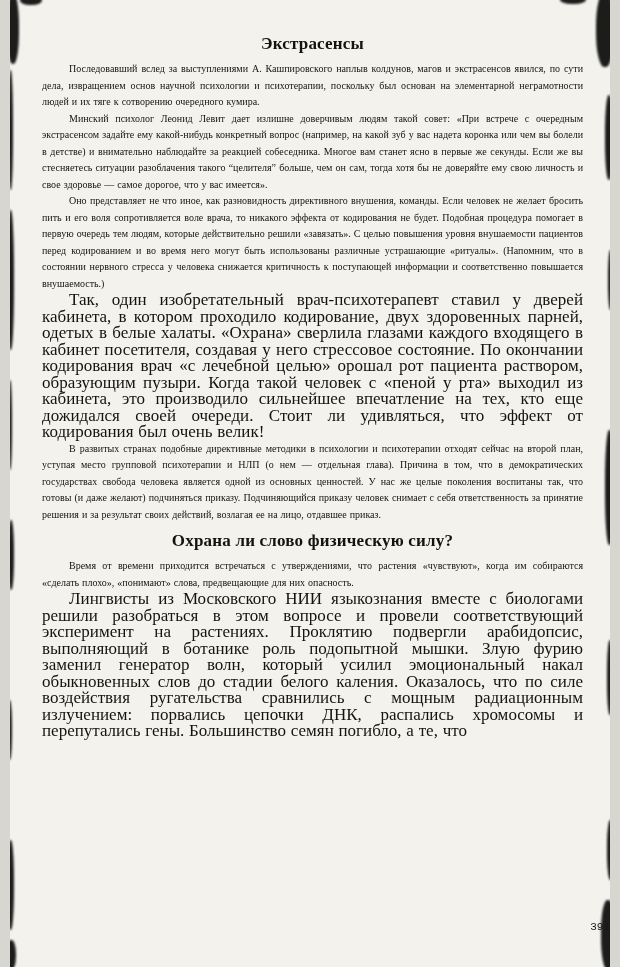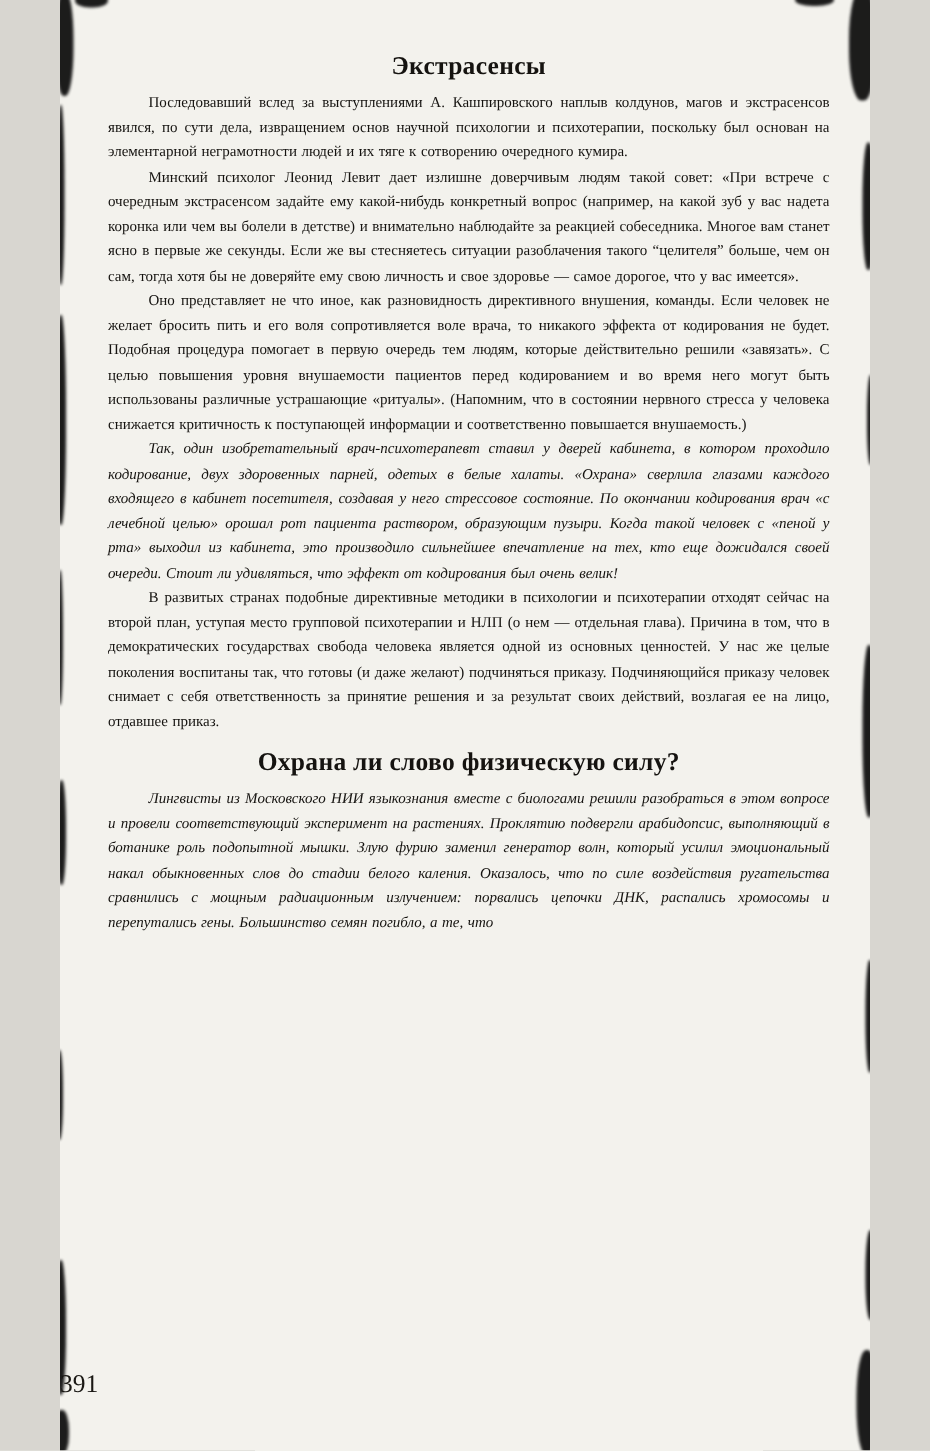--- a/index.html
+++ b/index.html
@@ -1,18 +1,18 @@
 <!DOCTYPE html>
 <html><head>
 <meta charset="utf-8">
 <style>
   html, body { margin: 0; padding: 0; background: #d8d6d0; }
   .page {
     position: relative;
-    width: 540px;
+    width: 600px;
     height: 967px;
     margin: 0 auto;
     background: #f3f2ed;
     overflow: hidden;
     font-family: "Liberation Serif", serif;
     color: #151310;
   }
   .content {
     position: absolute;
     left: 32px;
@@ -28,31 +28,31 @@
     letter-spacing: 0.2px;
   }
   .para {
     margin: 0;
     font-size: 10px;
     line-height: 16.5px;
     text-indent: 27px;
     word-spacing: 0.5px;
   }
   .para.italic {
-    font-style: italic;
-    font-size: 10px;
+    font-size: 17px;
   }
   .page-number {
     position: absolute;
     bottom: 34px;
     left: 0;
     right: 0;
-    text-align: left;
-    font-size: 17px;
+    text-align: right;
+    font-size: 11px;
     color: #1a1814;
+    font-family: Liberation Mono, monospace;
   }
   .artifact {
     position: absolute;
     background: #0a0a0a;
     border-radius: 45%;
     filter: blur(1px);
     opacity: 0.92;
   }
 </style>
 </head>
@@ -83,19 +83,20 @@
 
     <h1 class="section-heading">Экстрасенсы</h1>
     <p class="para">Последовавший вслед за выступлениями А. Кашпировского наплыв колдунов, магов и экстрасенсов явился, по сути дела, извращением основ научной психологии и психотерапии, поскольку был основан на элементарной неграмотности людей и их тяге к сотворению очередного кумира.</p>
     <p class="para">Минский психолог Леонид Левит дает излишне доверчивым людям такой совет: «При встрече с очередным экстрасенсом задайте ему какой-нибудь конкретный вопрос (например, на какой зуб у вас надета коронка или чем вы болели в детстве) и внимательно наблюдайте за реакцией собеседника. Многое вам станет ясно в первые же секунды. Если же вы стесняетесь ситуации разоблачения такого “целителя” больше, чем он сам, тогда хотя бы не доверяйте ему свою личность и свое здоровье — самое дорогое, что у вас имеется».</p>
 
     <p class="para">Оно представляет не что иное, как разновидность директивного внушения, команды. Если человек не желает бросить пить и его воля сопротивляется воле врача, то никакого эффекта от кодирования не будет. Подобная процедура помогает в первую очередь тем людям, которые действительно решили «завязать». С целью повышения уровня внушаемости пациентов перед кодированием и во время него могут быть использованы различные устрашающие «ритуалы». (Напомним, что в состоянии нервного стресса у человека снижается критичность к поступающей информации и соответственно повышается внушаемость.)</p>
     <p class="para italic">Так, один изобретательный врач-психотерапевт ставил у дверей кабинета, в котором проходило кодирование, двух здоровенных парней, одетых в белые халаты. «Охрана» сверлила глазами каждого входящего в кабинет посетителя, создавая у него стрессовое состояние. По окончании кодирования врач «с лечебной целью» орошал рот пациента раствором, образующим пузыри. Когда такой человек с «пеной у рта» выходил из кабинета, это производило сильнейшее впечатление на тех, кто еще дожидался своей очереди. Стоит ли удивляться, что эффект от кодирования был очень велик!</p>
     <p class="para">В развитых странах подобные директивные методики в психологии и психотерапии отходят сейчас на второй план, уступая место групповой психотерапии и НЛП (о нем — отдельная глава). Причина в том, что в демократических государствах свобода человека является одной из основных ценностей. У нас же целые поколения воспитаны так, что готовы (и даже желают) подчиняться приказу. Подчиняющийся приказу человек снимает с себя ответственность за принятие решения и за результат своих действий, возлагая ее на лицо, отдавшее приказ.</p>
 
     <h1 class="section-heading">Охрана ли слово физическую силу?</h1>
+    <p class="para">Время от времени приходится встречаться с утверждениями, что растения «чувствуют», когда им собираются «сделать плохо», «понимают» слова, предвещающие для них опасность.</p>
     <p class="para italic">Лингвисты из Московского НИИ языкознания вместе с биологами решили разобраться в этом вопросе и провели соответствующий эксперимент на растениях. Проклятию подвергли арабидопсис, выполняющий в ботанике роль подопытной мышки. Злую фурию заменил генератор волн, который усилил эмоциональный накал обыкновенных слов до стадии белого каления. Оказалось, что по силе воздействия ругательства сравнились с мощным радиационным излучением: порвались цепочки ДНК, распались хромосомы и перепутались гены. Большинство семян погибло, а те, что</p>
 
   </div>
 
   <div class="page-number">391</div>
 
 </div>
 
 </body></html>

